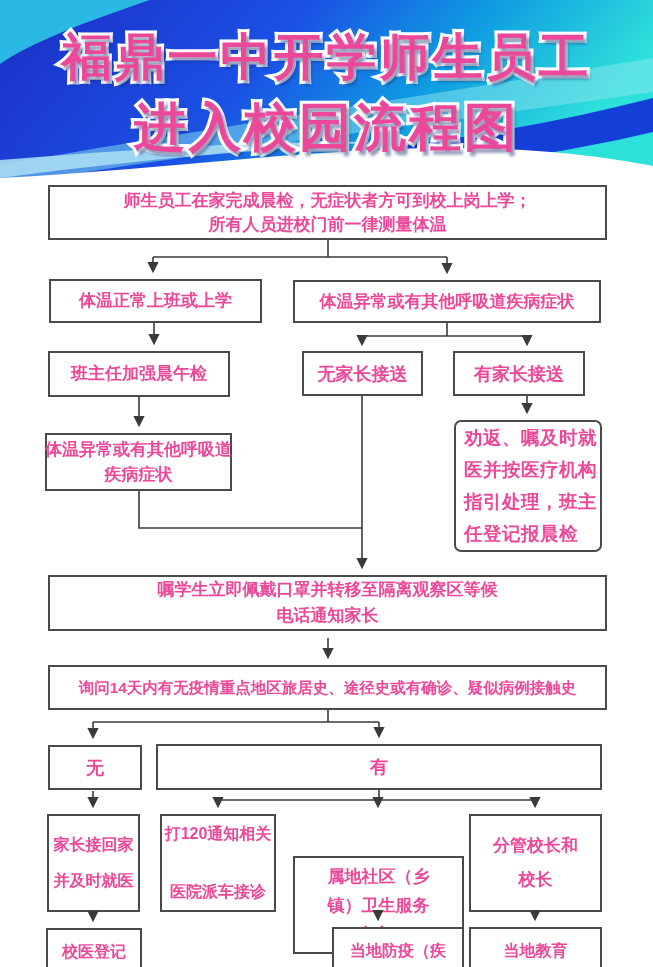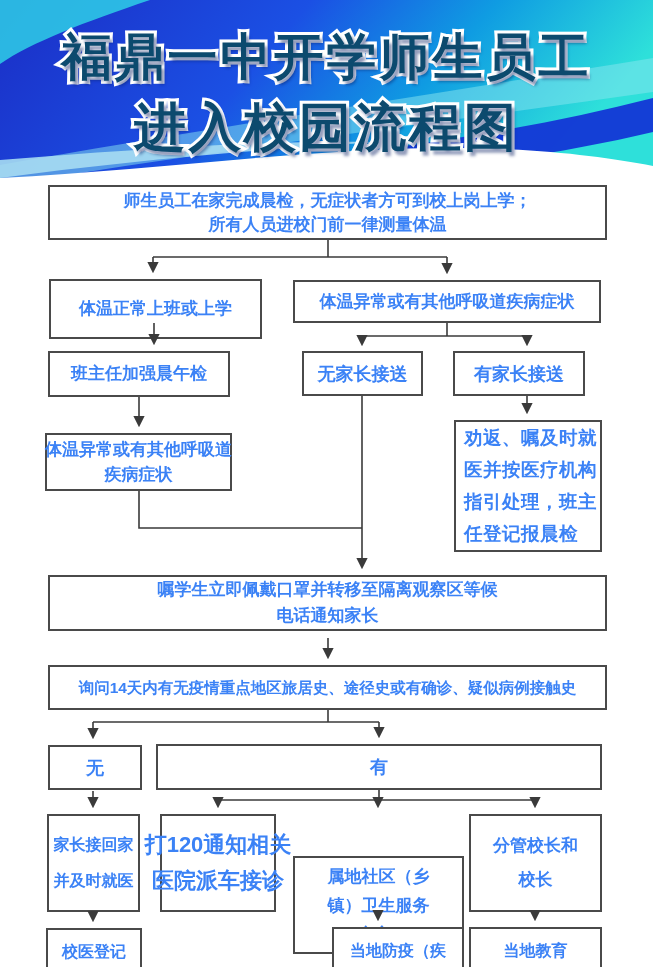--- a/index.html
+++ b/index.html
@@ -6,37 +6,37 @@
   body{
     width:653px;height:967px;overflow:hidden;position:relative;
     background:#ffffff;
     font-family:"Liberation Sans","DejaVu Sans",sans-serif;
   }
   
   .header{position:absolute;left:0;top:0;width:653px;height:188px;}
   .header svg{position:absolute;left:0;top:0;}
   .title-line{
     position:absolute;left:0;width:653px;text-align:center;
-    font-weight:bold;color:#0c4a6e;
+    font-weight:bold;color:#ec4899;
     -webkit-text-stroke:6px #ffffff;paint-order:stroke fill;
     text-shadow:3px 4px 3px rgba(8,30,100,.45);
     letter-spacing:3px;white-space:nowrap;
   }
   .title-1{top:24px;font-size:50px;}
   .title-2{top:93px;font-size:52px;}
   
   .box{
     position:absolute;box-sizing:border-box;background:#ffffff;
     border:2px solid #4a4a4a;
     display:flex;flex-direction:column;justify-content:center;align-items:center;
-    text-align:center;font-weight:bold;color:#3b82f6;
+    text-align:center;font-weight:bold;color:#ec4899;
     font-size:17px;line-height:24px;
   }
   .box .ln{display:block;white-space:nowrap;}
-  .box-left{align-items:flex-start;text-align:left;padding:17px 8px;}
+  .box-left{align-items:flex-start;text-align:left;padding:17px 8px;border-radius:7px;}
   .connectors{position:absolute;left:0;top:0;pointer-events:none;}
 </style>
 </head>
 <body>
 
 <div class="header">
   <svg width="653" height="188" viewBox="0 0 653 188">
     <defs>
       <linearGradient id="hdr" x1="0" y1="0" x2="1" y2="0.25">
         <stop offset="0" stop-color="#1b2ec6"></stop>
@@ -54,21 +54,21 @@
   </svg>
   <div class="title-line title-1">福鼎一中开学师生员工</div>
   <div class="title-line title-2">进入校园流程图</div>
 </div>
 
 <div class="box" style="left:48px;top:185px;width:559px;height:55px;">
   <span class="ln">师生员工在家完成晨检，无症状者方可到校上岗上学；</span>
   <span class="ln">所有人员进校门前一律测量体温</span>
 </div>
 
-<div class="box" style="left:49px;top:279px;width:213px;height:60px;">
+<div class="box" style="left:49px;top:279px;width:213px;height:44px;">
   <span class="ln">体温正常上班或上学</span>
 </div>
 
 <div class="box" style="left:293px;top:280px;width:308px;height:43px;">
   <span class="ln">体温异常或有其他呼吸道疾病症状</span>
 </div>
 
 <div class="box" style="left:48px;top:351px;width:182px;height:46px;">
   <span class="ln">班主任加强晨午检</span>
 </div>
@@ -108,21 +108,21 @@
 
 <div class="box" style="left:156px;top:744px;width:446px;height:46px;font-size:18px;">
   <span class="ln">有</span>
 </div>
 
 <div class="box" style="left:47px;top:814px;width:93px;height:98px;font-size:16px;line-height:36px;">
   <span class="ln">家长接回家</span>
   <span class="ln">并及时就医</span>
 </div>
 
-<div class="box" style="left:160px;top:814px;width:116px;height:98px;font-size:22px;line-height:36px;">
+<div class="box" style="left:160px;top:814px;width:116px;height:98px;font-size:16px;line-height:36px;justify-content:space-between;">
   <span class="ln">打120通知相关</span>
   <span class="ln">医院派车接诊</span>
 </div>
 
 <div class="box" style="left:293px;top:814px;width:171px;height:98px;font-size:17px;line-height:29px;margin-top:42px;">
   <span class="ln">属地社区（乡</span>
   <span class="ln">镇）卫生服务</span>
   <span class="ln">部门</span>
 </div>
 

